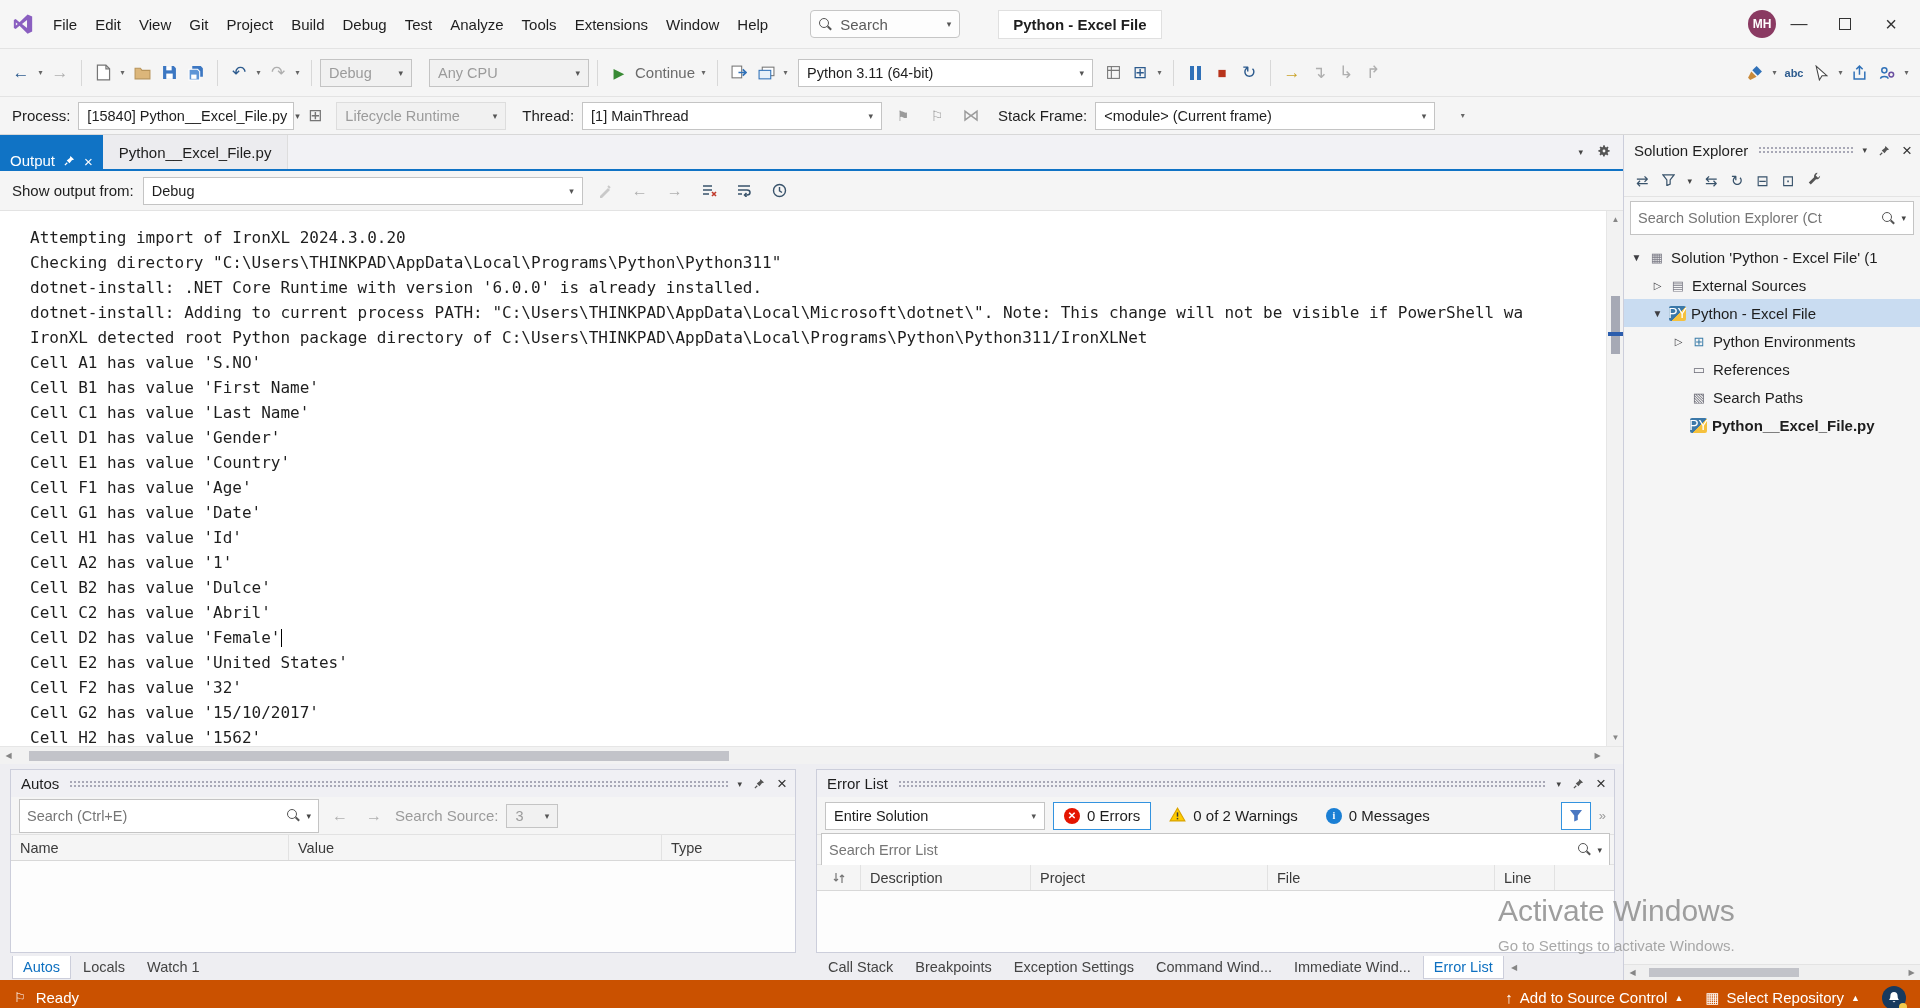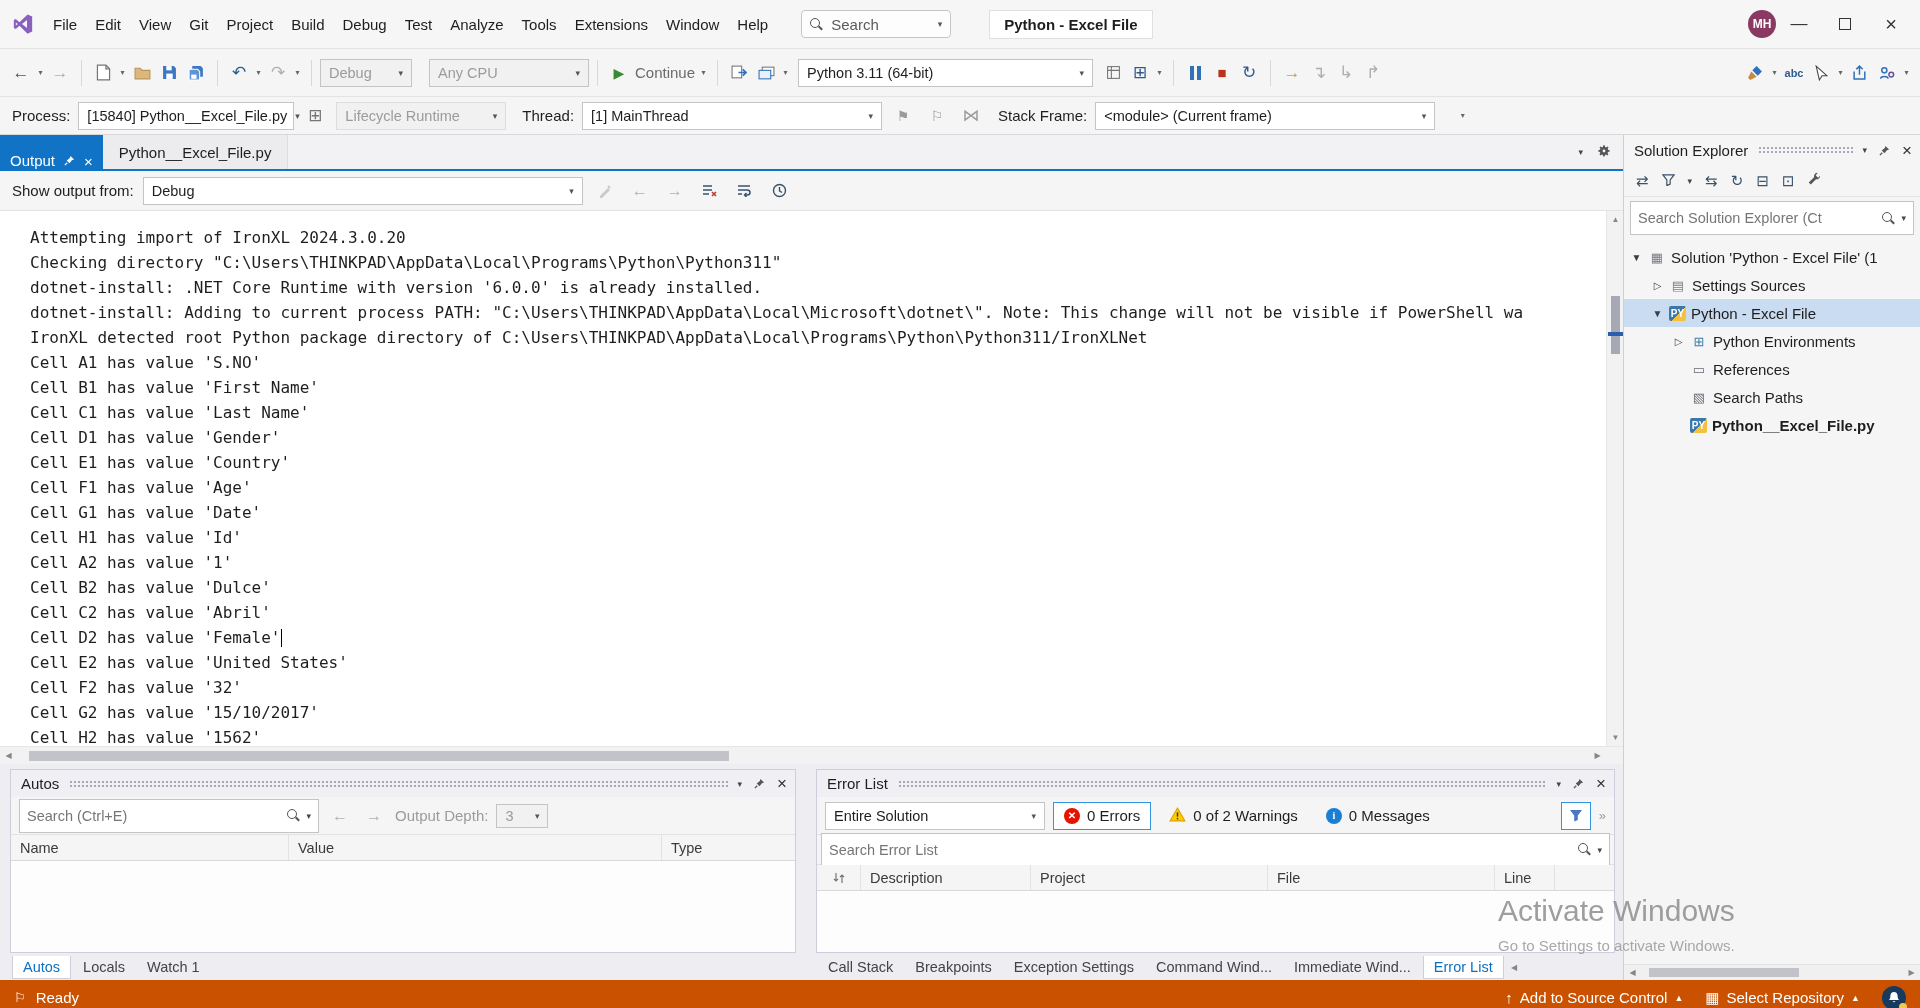--- a/index.html
+++ b/index.html
@@ -2,21 +2,21 @@
 <html><head>
 <meta charset="utf-8">
 <style>
 *{margin:0;padding:0;box-sizing:border-box}
 html,body{width:1920px;height:1008px;overflow:hidden}
 body{font-family:"Liberation Sans",sans-serif;font-size:15px;color:#1E1E1E;background:#fff;position:relative}
 
 #titlebar{height:49px;background:#F6F6F6;display:flex;align-items:center;padding:0 6px 0 10px;border-bottom:1px solid #E3E3E3}
 #vs-logo{width:26px;height:26px;margin-right:8px;display:flex;align-items:center;justify-content:center}
 .menu-item{padding:0 9px;cursor:default;white-space:nowrap}
-#title-search{width:150px;height:28px;border:1px solid #C6C6C6;border-radius:4px;background:#FDFDFD;display:flex;align-items:center;gap:8px;padding:0 8px;margin-left:24px;color:#5B5B5B}
+#title-search{width:150px;height:28px;border:1px solid #C6C6C6;border-radius:4px;background:#FDFDFD;display:flex;align-items:center;gap:8px;padding:0 8px;margin-left:33px;color:#5B5B5B}
 #window-title{margin-left:38px;padding:5px 14px;background:#FFFFFF;border:1px solid #E0E0E0;font-weight:bold;white-space:nowrap}
 #avatar{width:28px;height:28px;border-radius:50%;background:#8A3A62;color:#fff;font-size:12px;display:flex;align-items:center;justify-content:center;margin-left:auto;font-weight:bold}
 .wbtn{width:46px;height:40px;display:flex;align-items:center;justify-content:center;color:#333;font-size:17px}
 #max-glyph{width:12px;height:12px;border:1.4px solid #333}
 
 #toolbar{height:48px;background:#F5F5F5;display:flex;align-items:center;padding:0 8px;gap:1px;border-bottom:1px solid #E3E3E3}
 .tbicon{width:26px;height:28px;display:flex;align-items:center;justify-content:center;font-size:17px;color:#2D5B8E}
 .tbicon.gray{color:#AFAFAF}
 .tbicon.green{color:#388A34}
 .tbicon.red{color:#B8341B}
@@ -98,21 +98,21 @@
 #se-tree{flex:1;overflow:hidden;padding-top:4px}
 .tree-row{height:28px;display:flex;align-items:center;gap:5px;white-space:nowrap;overflow:hidden}
 .tree-row.selected{background:#C9DCF1}
 .tree-arrow{width:13px;font-size:10px;color:#3E3E42;text-align:center;flex:none}
 .ticon{width:18px;height:16px;display:flex;align-items:center;justify-content:center;font-size:13px;color:#6A6A75;flex:none}
 .ticon-solution::before{content:"▦";color:#7B7B86}
 .ticon-external::before{content:"▤";color:#7B7B86}
 .ticon-env::before{content:"⊞";color:#3A7CA8}
 .ticon-references::before{content:"▭";color:#6A6A75}
 .ticon-search-paths::before{content:"▧";color:#6A6A75}
-.ticon-py-project,.ticon-py-file{font-size:10px;font-weight:bold;color:#fff;background:linear-gradient(135deg,#3B78A8 55%,#F5C13D 55%);border-radius:2px;width:17px;height:15px}
+.ticon-py-project,.ticon-py-file{font-size:14px;font-weight:normal;color:#fff;background:linear-gradient(135deg,#3B78A8 55%,#F5C13D 55%);border-radius:2px;width:17px;height:15px}
 .tree-label{overflow:hidden;text-overflow:clip}
 .bold{font-weight:bold}
 #se-hscroll{height:16px;background:#F0F0F0;border-top:1px solid #E3E3E3;display:flex;align-items:center}
 #se-htrack{flex:1;position:relative;height:100%}
 #se-hthumb{position:absolute;left:8px;top:3px;width:150px;height:9px;background:#C2C3C9}
 
 #statusbar{height:35px;background:#CA5100;color:#fff;display:flex;align-items:center;padding:0 14px;gap:10px}
 #sb-right{margin-left:auto;display:flex;align-items:center;gap:22px}
 .sb-item{display:flex;align-items:center;gap:7px;white-space:nowrap}
 .sb-caret{font-size:9px}
@@ -396,21 +396,21 @@
             </span>
           </div>
           <div class="panel-toolbar">
             <div class="searchbox" style="width:300px">
               <input placeholder="Search (Ctrl+E)" style="">
               <span class="mag"></span>
               <span class="chev">▾</span>
             </div>
             <span class="otbicon gray">←</span>
             <span class="otbicon gray">→</span>
-            <span style="color:#9B9B9B">Output Depth:</span>
+            <span style="color:#9B9B9B">Search Source:</span>
             <div class="ddl disabled" style="width:52px;height:24px">
               <span>3</span>
                 <span class="arr">▾</span>
             </div>
           </div>
           <div class="colheads" id="autos-cols">
               <span class="colhead">Name</span>
               <span class="colhead">Value</span>
               <span class="colhead">Type</span>
             </div>
@@ -537,21 +537,21 @@
     </div>
     <div id="se-tree">
         <div class="tree-row" style="padding-left: 6px;">
           <span class="tree-arrow">▼</span>
           <span class="ticon ticon-solution"></span>
           <span class="tree-label">Solution 'Python - Excel File' (1</span>
         </div>
         <div class="tree-row" style="padding-left: 27px;">
           <span class="tree-arrow">▷</span>
           <span class="ticon ticon-external"></span>
-          <span class="tree-label">Settings Sources</span>
+          <span class="tree-label">External Sources</span>
         </div>
         <div class="tree-row selected" style="padding-left: 27px;">
           <span class="tree-arrow">▼</span>
           <span class="ticon ticon-py-project">PY</span>
           <span class="tree-label">Python - Excel File</span>
         </div>
         <div class="tree-row" style="padding-left: 48px;">
           <span class="tree-arrow">▷</span>
           <span class="ticon ticon-env"></span>
           <span class="tree-label">Python Environments</span>

